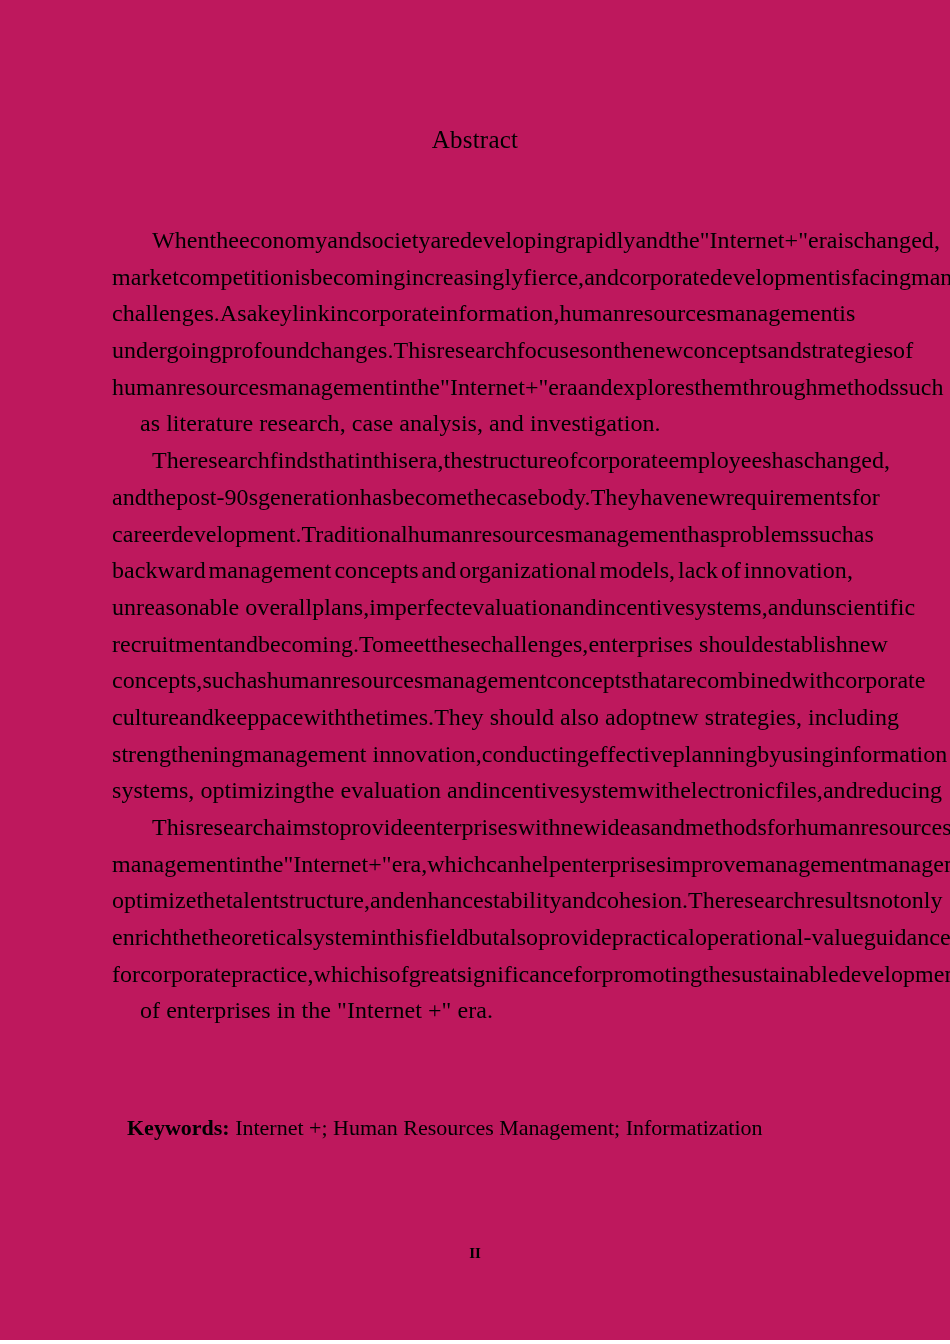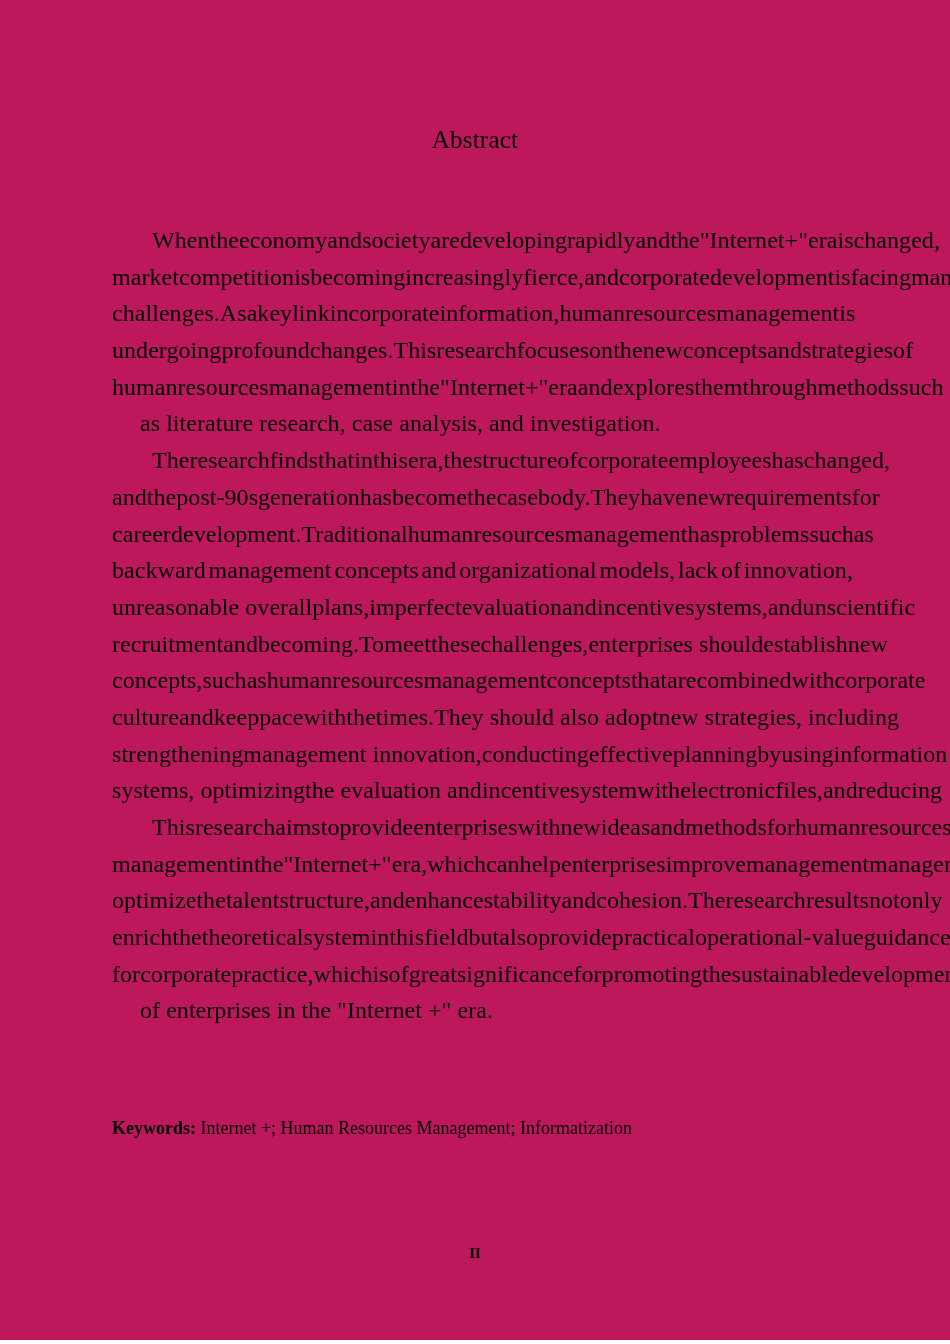--- a/index.html
+++ b/index.html
@@ -65,23 +65,23 @@
   
   .ln.last { display: block; margin-left: 28px; }
 
   
   .ln.j.short { width: 736px; }
 
   
   .keywords {
     position: absolute;
     top: 1113px;
-    left: 112px;
+    left: 127px;
     width: 741px;
-    font-size: 18px;
+    font-size: 22px;
     line-height: 30px;
     white-space: nowrap;
   }
   .keywords .kw-label {
     font-weight: bold;
   }
 
   
   .page-number {
     position: absolute;

